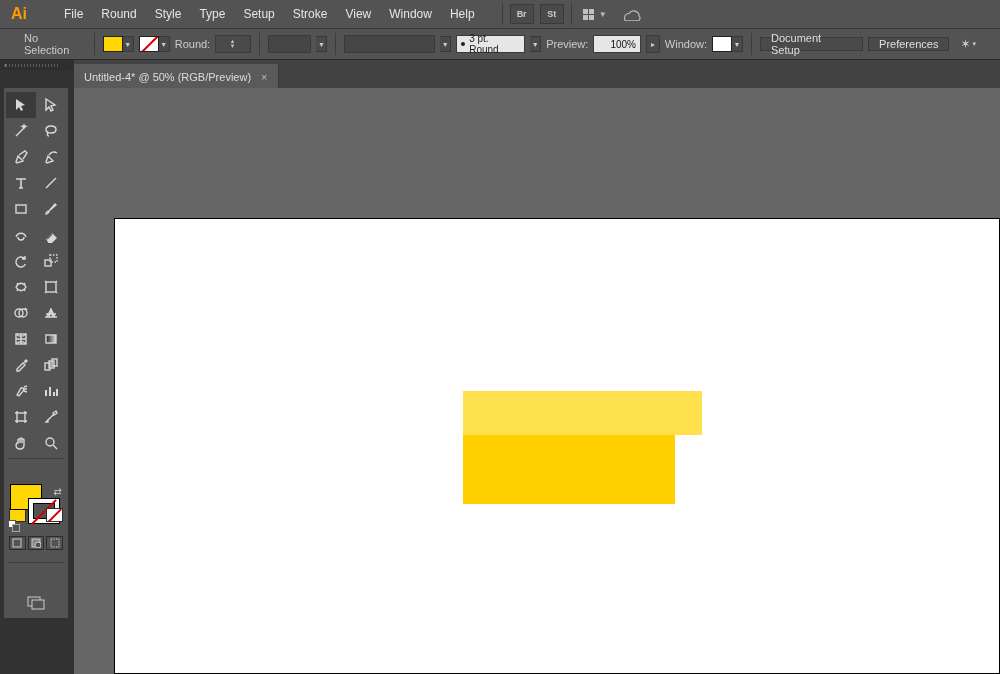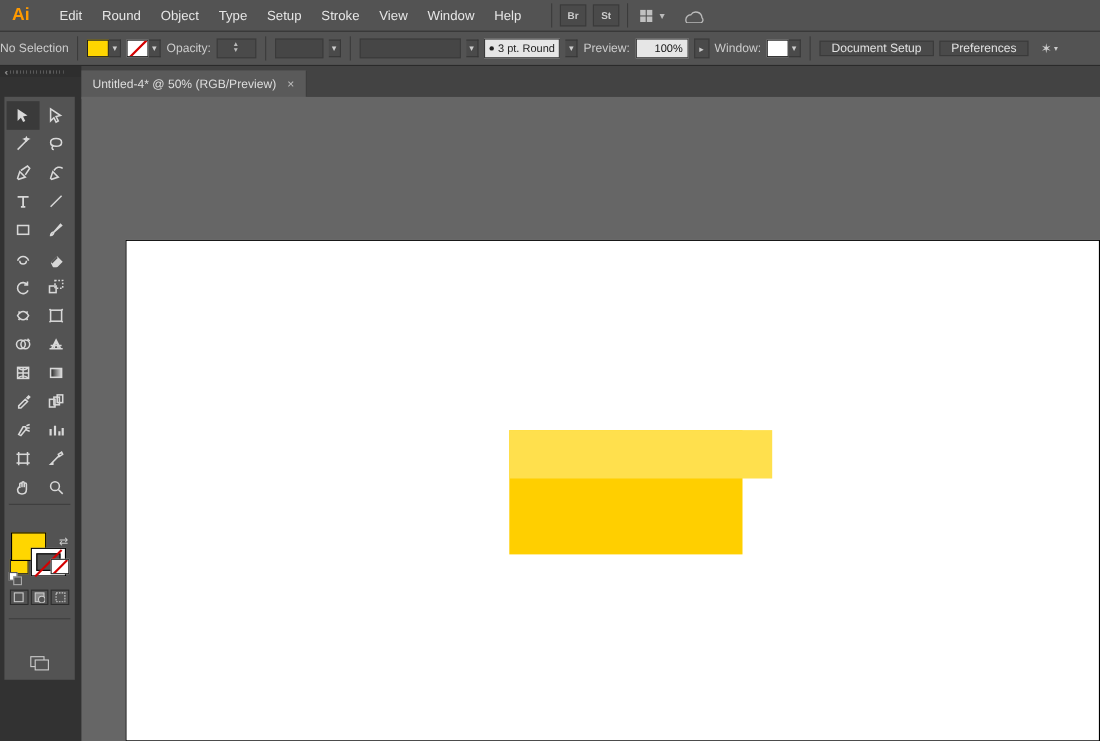--- a/index.html
+++ b/index.html
@@ -1,31 +1,31 @@
 <!DOCTYPE html>
 <html><head>
 <meta charset="utf-8">
 <style>
 html,body{margin:0;padding:0;width:1000px;height:674px;font-family:-apple-system,Segoe UI,Helvetica,Arial,sans-serif;font-size:11px;color:#d7d7d7;background:#323232;overflow:hidden;user-select:none;box-sizing:border-box}
 *{box-sizing:border-box}
 
 
 .menubar{height:28px;background:#535353;display:flex;align-items:center;padding:0 2px 0 8px;gap:2px}
-.app-logo{width:22px;height:22px;display:flex;align-items:center;justify-content:center;font-family:"Segoe UI",Arial;font-size:16px;font-weight:700;color:#ff9a00;margin-right:14px}
+.app-logo{width:22px;height:22px;display:flex;align-items:center;justify-content:center;font-family:"Segoe UI",Arial;font-size:16px;font-weight:700;color:#ff9a00;margin-right:24px}
 .menu-item{padding:0 8px;height:100%;display:flex;align-items:center;color:#e6e6e6;font-size:12px;cursor:default}
 .menu-spacer{width:12px}
 .menu-icon-btn{width:24px;height:20px;border:1px solid #3a3a3a;background:#4a4a4a;display:flex;align-items:center;justify-content:center;margin:0 2px;font-size:9px;font-weight:700;color:#ccc}
 .menu-workspace{display:flex;align-items:center;margin-left:6px;gap:3px}
 .ws-blocks{display:grid;grid-template-columns:5px 5px;grid-template-rows:5px 5px;gap:1px}
 .ws-blocks div{background:#c0c0c0}
 .ws-chev{font-size:8px;color:#bbb;margin-left:2px}
 .cloud-icon{margin-left:10px;width:22px;height:18px;display:flex;align-items:center;justify-content:center}
 
 
-.controlbar{height:32px;background:#535353;border-top:1px solid #373737;border-bottom:1px solid #2a2a2a;display:flex;align-items:center;padding:0 0;gap:5px;position:relative}
+.controlbar{height:32px;background:#535353;border-top:1px solid #373737;border-bottom:1px solid #2a2a2a;display:flex;align-items:center;padding:0 24px;gap:5px;position:relative}
 .ctrl-label{font-size:11px;color:#ccc}
 .swatch-combo{display:flex;align-items:center}
 .swatch{width:20px;height:16px;border:1px solid #222}
 .swatch.yellow{background:#ffd600}
 .swatch.white{background:#fff}
 .swatch.nostroke{background:#fff;position:relative;overflow:hidden}
 .swatch.nostroke::after{content:"";position:absolute;left:-3px;right:-3px;top:50%;border-top:2px solid #d40000;transform:rotate(-45deg)}
 .combo-arrow{width:11px;height:16px;border:1px solid #383838;border-left:none;background:#4a4a4a;display:flex;align-items:center;justify-content:center;font-size:7px;color:#ccc}
 .sep{width:1px;height:22px;background:#3b3b3b;margin:0 3px}
 .stroke-weight{width:36px;height:18px;border:1px solid #3a3a3a;background:#4a4a4a;display:flex;align-items:center;justify-content:center;padding:0 2px}
@@ -78,23 +78,23 @@
 .canvas-wrap{position:absolute;left:74px;top:88px;right:0;bottom:0;background:#666;overflow:hidden}
 .artboard{position:absolute;left:40px;top:130px;width:886px;height:456px;background:#fff;border:1px solid #000}
 .rect-big{position:absolute;background:#ffcf00}
 .rect-top{position:absolute;background:#ffe04d}
 </style>
 </head>
 <body>
 
 <div class="menubar">
   <div class="app-logo">Ai</div>
-  <div class="menu-item">Edit</div>
+  <div class="menu-item">File</div>
   <div class="menu-item">Round</div>
-  <div class="menu-item">Object</div>
+  <div class="menu-item">Style</div>
   <div class="menu-item">Type</div>
   <div class="menu-item">Setup</div>
   <div class="menu-item">Stroke</div>
   <div class="menu-item">View</div>
   <div class="menu-item">Window</div>
   <div class="menu-item">Help</div>
   <div class="menu-spacer"></div>
   <div class="sep"></div>
   <div class="menu-icon-btn">Br</div>
   <div class="menu-icon-btn">St</div>
@@ -121,21 +121,21 @@
 
   <div class="swatch-combo">
     <div class="swatch yellow"></div>
     <div class="combo-arrow">▼</div>
   </div>
   <div class="swatch-combo">
     <div class="swatch nostroke"></div>
     <div class="combo-arrow">▼</div>
   </div>
 
-  <span class="ctrl-label">Opacity:</span>
+  <span class="ctrl-label">Round:</span>
   <div class="stroke-weight">
     <div class="stepper">
         <span>▲</span>
         <span>▼</span>
       </div>
   </div>
 
   <div class="sep"></div>
   <div class="wide-field" style="width:44px"></div>
   <div class="combo-arrow">▼</div>

